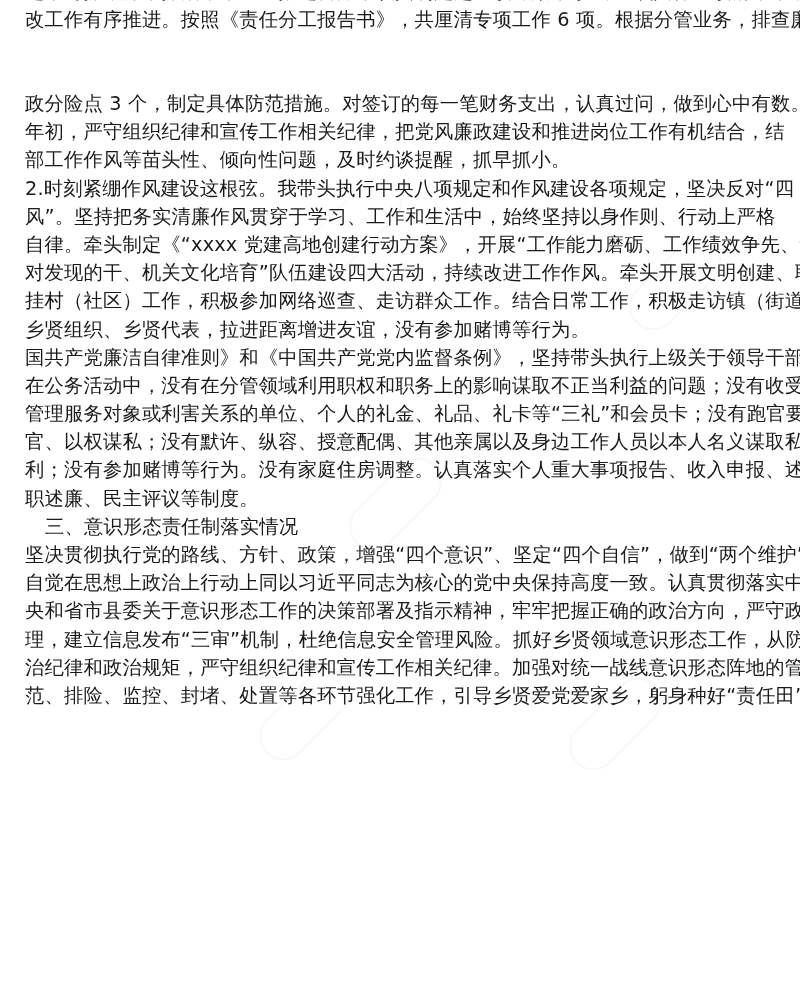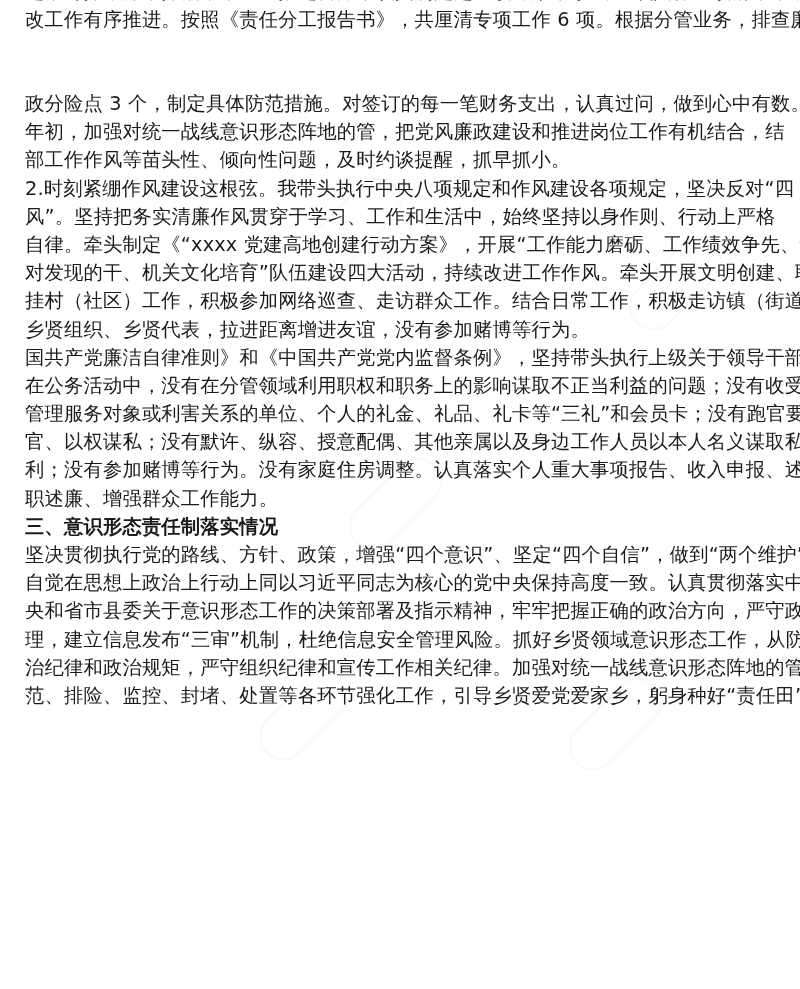--- a/index.html
+++ b/index.html
@@ -30,21 +30,22 @@
     line-height: 28.2px;
     letter-spacing: 0.2px;
   }
   .line {
     display: block;
     white-space: nowrap;
     height: 28.2px;
     overflow: visible;
   }
   .heading {
-    font-weight: bold;
+    font-weight: normal;
+    margin-left: 20px;
   }
   #top-block { top: -22px; }
   #main-block { top: 90px; }
   .watermark {
     position: absolute;
     color: rgba(120,120,120,0.06);
     font-size: 34px;
     font-weight: bold;
     transform: rotate(-45deg);
     white-space: nowrap;
@@ -65,34 +66,34 @@
   <div class="watermark" style="left:250px; top:690px;">​&nbsp;&nbsp;&nbsp;&nbsp;&nbsp;&nbsp;</div>
   <div class="watermark" style="left:560px; top:700px;">​&nbsp;&nbsp;&nbsp;&nbsp;&nbsp;&nbsp;</div>
 
   <div class="block" id="top-block">
     <span class="line">进，时抓根源，抓治本，建立推进台账，认真制定起整改方案，形成30项具体整改清单，确保整</span>
     <span class="line">改工作有序推进。按照《责任分工报告书》，共厘清专项工作 6 项。根据分管业务，排查廉</span>
   </div>
 
   <div class="block" id="main-block">
     <span class="line">政分险点 3 个，制定具体防范措施。对签订的每一笔财务支出，认真过问，做到心中有数。</span>
-    <span class="line">年初，加强对统一战线意识形态阵地的管，把党风廉政建设和推进岗位工作有机结合，结</span>
+    <span class="line">年初，严守组织纪律和宣传工作相关纪律，把党风廉政建设和推进岗位工作有机结合，结</span>
     <span class="line">部工作作风等苗头性、倾向性问题，及时约谈提醒，抓早抓小。</span>
     <span class="line">2.时刻紧绷作风建设这根弦。我带头执行中央八项规定和作风建设各项规定，坚决反对“四</span>
     <span class="line">风”。坚持把务实清廉作风贯穿于学习、工作和生活中，始终坚持以身作则、行动上严格</span>
     <span class="line">自律。牵头制定《“xxxx 党建高地创建行动方案》，开展“工作能力磨砺、工作绩效争先、纪律</span>
     <span class="line">对发现的干、机关文化培育”队伍建设四大活动，持续改进工作作风。牵头开展文明创建、联</span>
     <span class="line">挂村（社区）工作，积极参加网络巡查、走访群众工作。结合日常工作，积极走访镇（街道）、</span>
     <span class="line">乡贤组织、乡贤代表，拉进距离增进友谊，没有参加赌博等行为。</span>
     <span class="line">国共产党廉洁自律准则》和《中国共产党党内监督条例》，坚持带头执行上级关于领导干部</span>
     <span class="line">在公务活动中，没有在分管领域利用职权和职务上的影响谋取不正当利益的问题；没有收受</span>
     <span class="line">管理服务对象或利害关系的单位、个人的礼金、礼品、礼卡等“三礼”和会员卡；没有跑官要</span>
     <span class="line">官、以权谋私；没有默许、纵容、授意配偶、其他亲属以及身边工作人员以本人名义谋取私</span>
     <span class="line">利；没有参加赌博等行为。没有家庭住房调整。认真落实个人重大事项报告、收入申报、述</span>
-    <span class="line">职述廉、增强群众工作能力。</span>
+    <span class="line">职述廉、民主评议等制度。</span>
     <span class="line heading">三、意识形态责任制落实情况</span>
     <span class="line">坚决贯彻执行党的路线、方针、政策，增强“四个意识”、坚定“四个自信”，做到“两个维护”，</span>
     <span class="line">自觉在思想上政治上行动上同以习近平同志为核心的党中央保持高度一致。认真贯彻落实中</span>
     <span class="line">央和省市县委关于意识形态工作的决策部署及指示精神，牢牢把握正确的政治方向，严守政</span>
     <span class="line">理，建立信息发布“三审”机制，杜绝信息安全管理风险。抓好乡贤领域意识形态工作，从防</span>
     <span class="line">治纪律和政治规矩，严守组织纪律和宣传工作相关纪律。加强对统一战线意识形态阵地的管</span>
     <span class="line">范、排险、监控、封堵、处置等各环节强化工作，引导乡贤爱党爱家乡，躬身种好“责任田”。</span>
   </div>
 
 </div>

